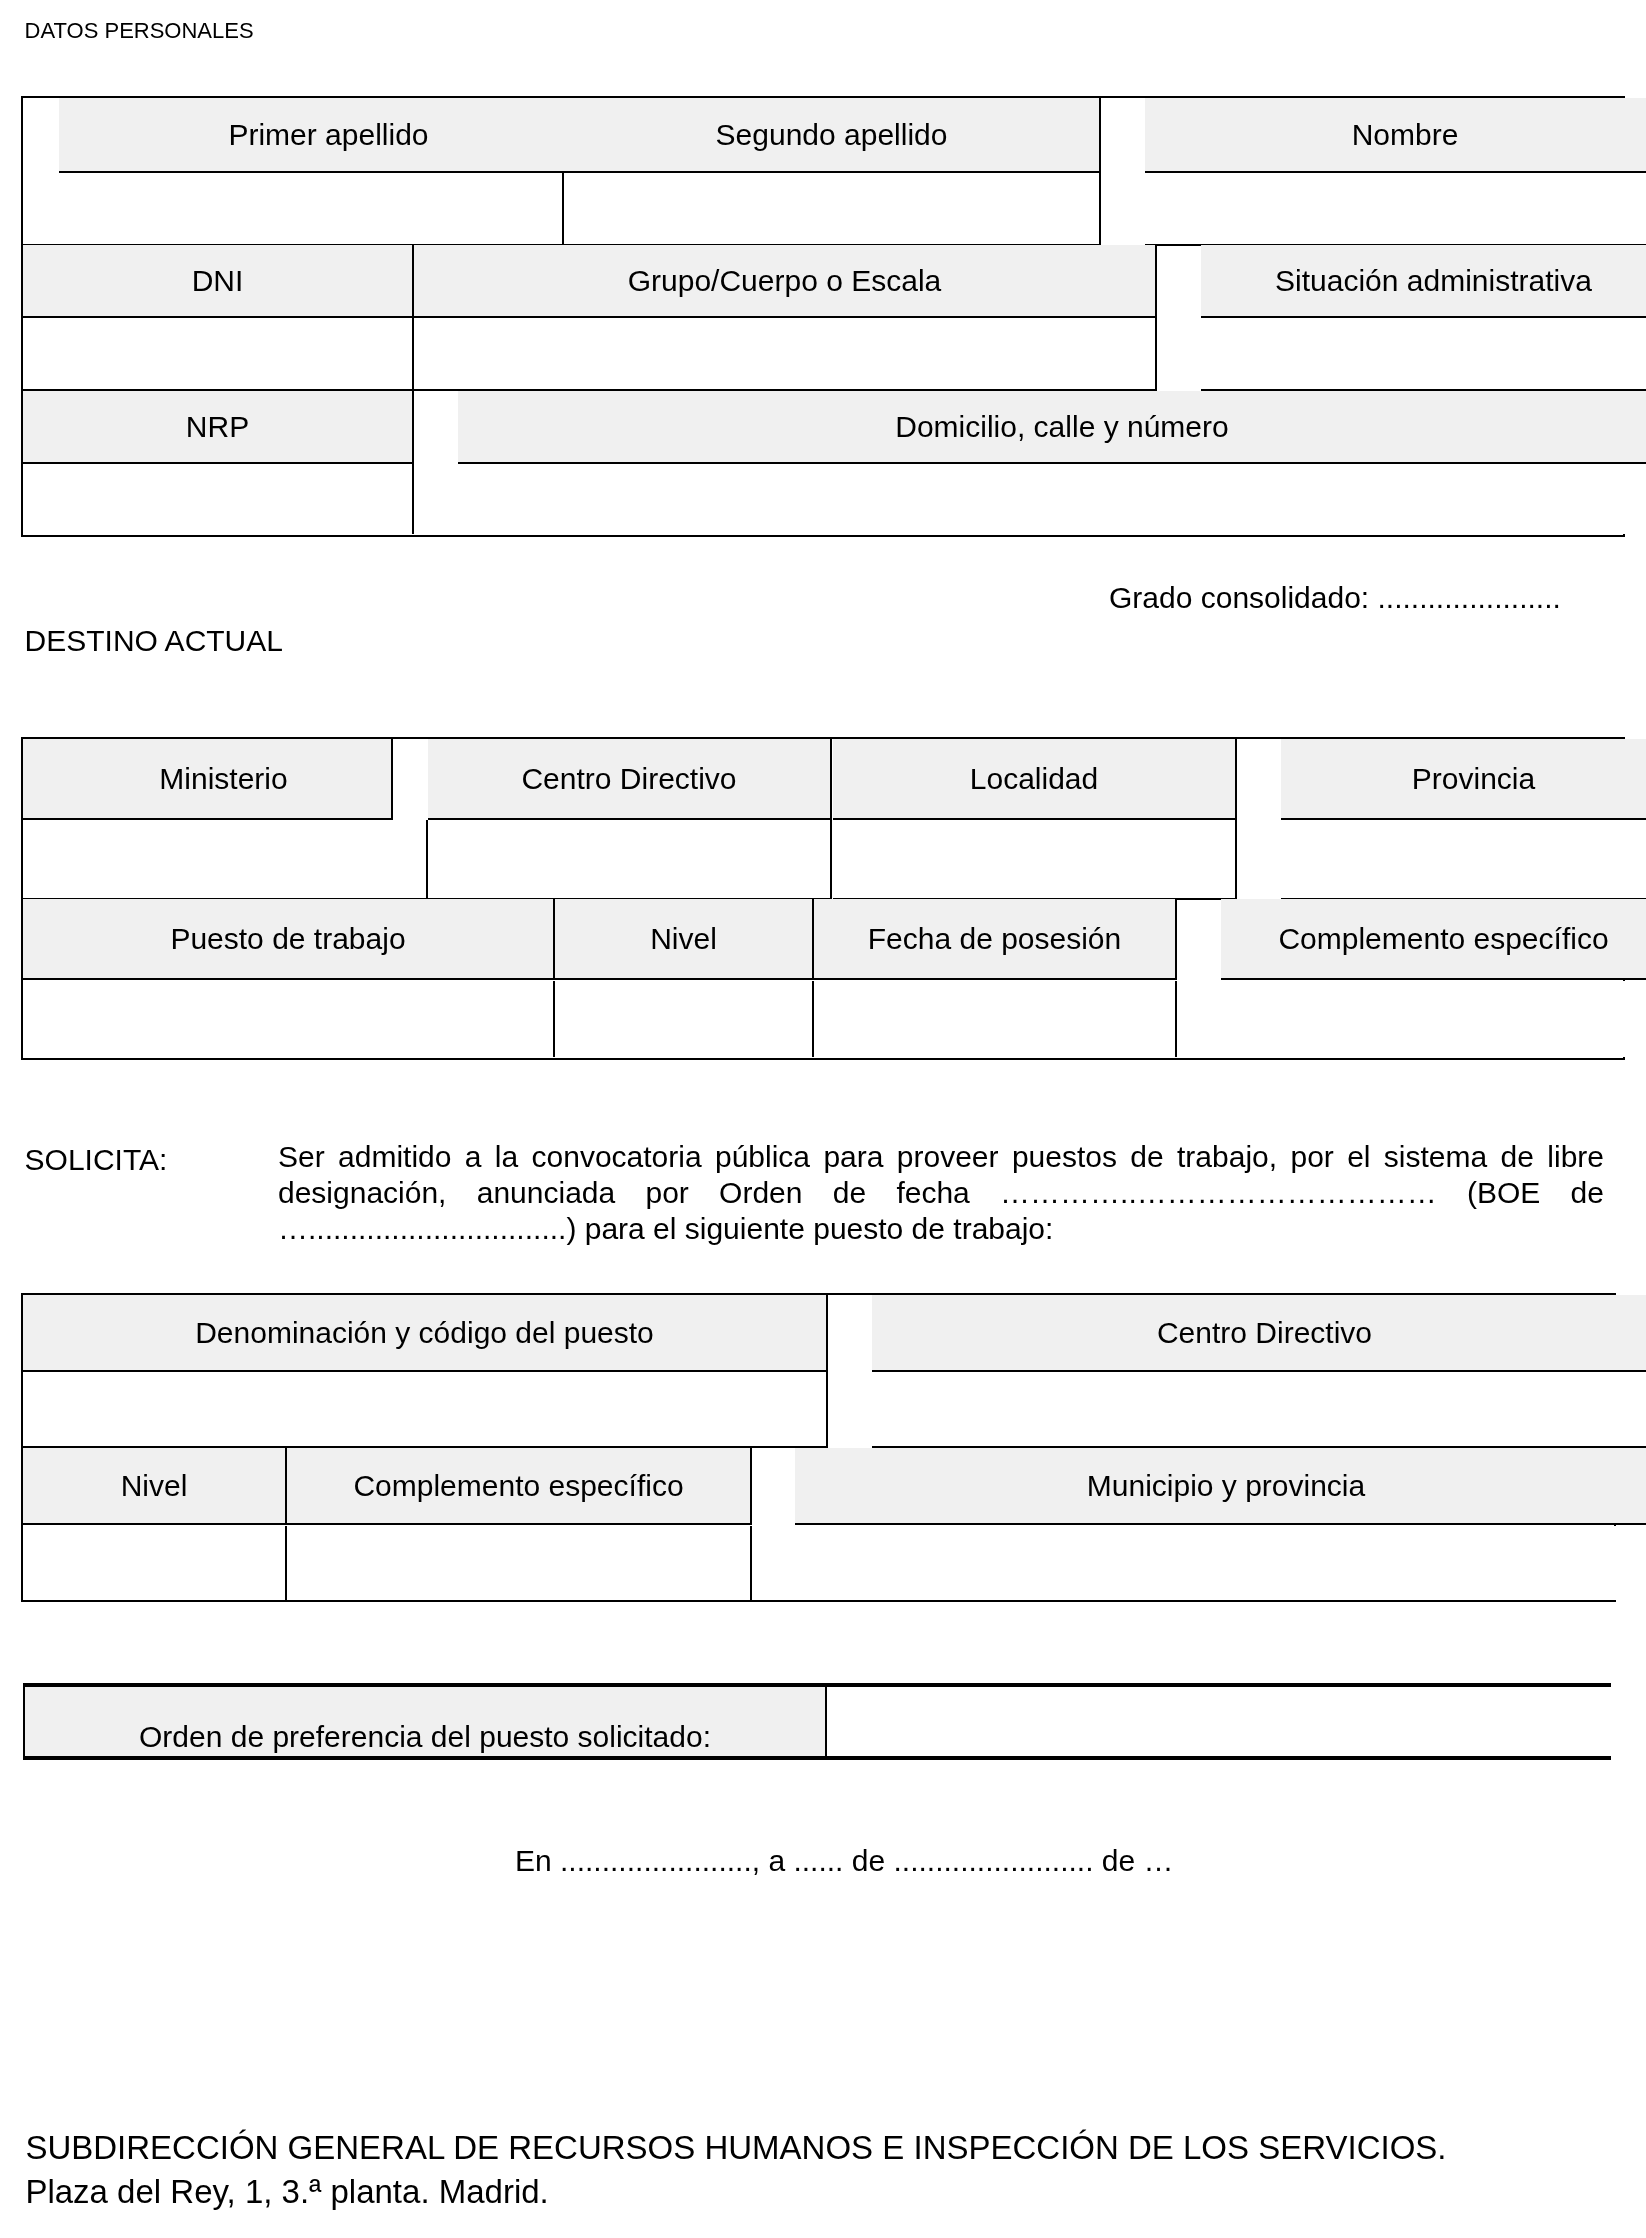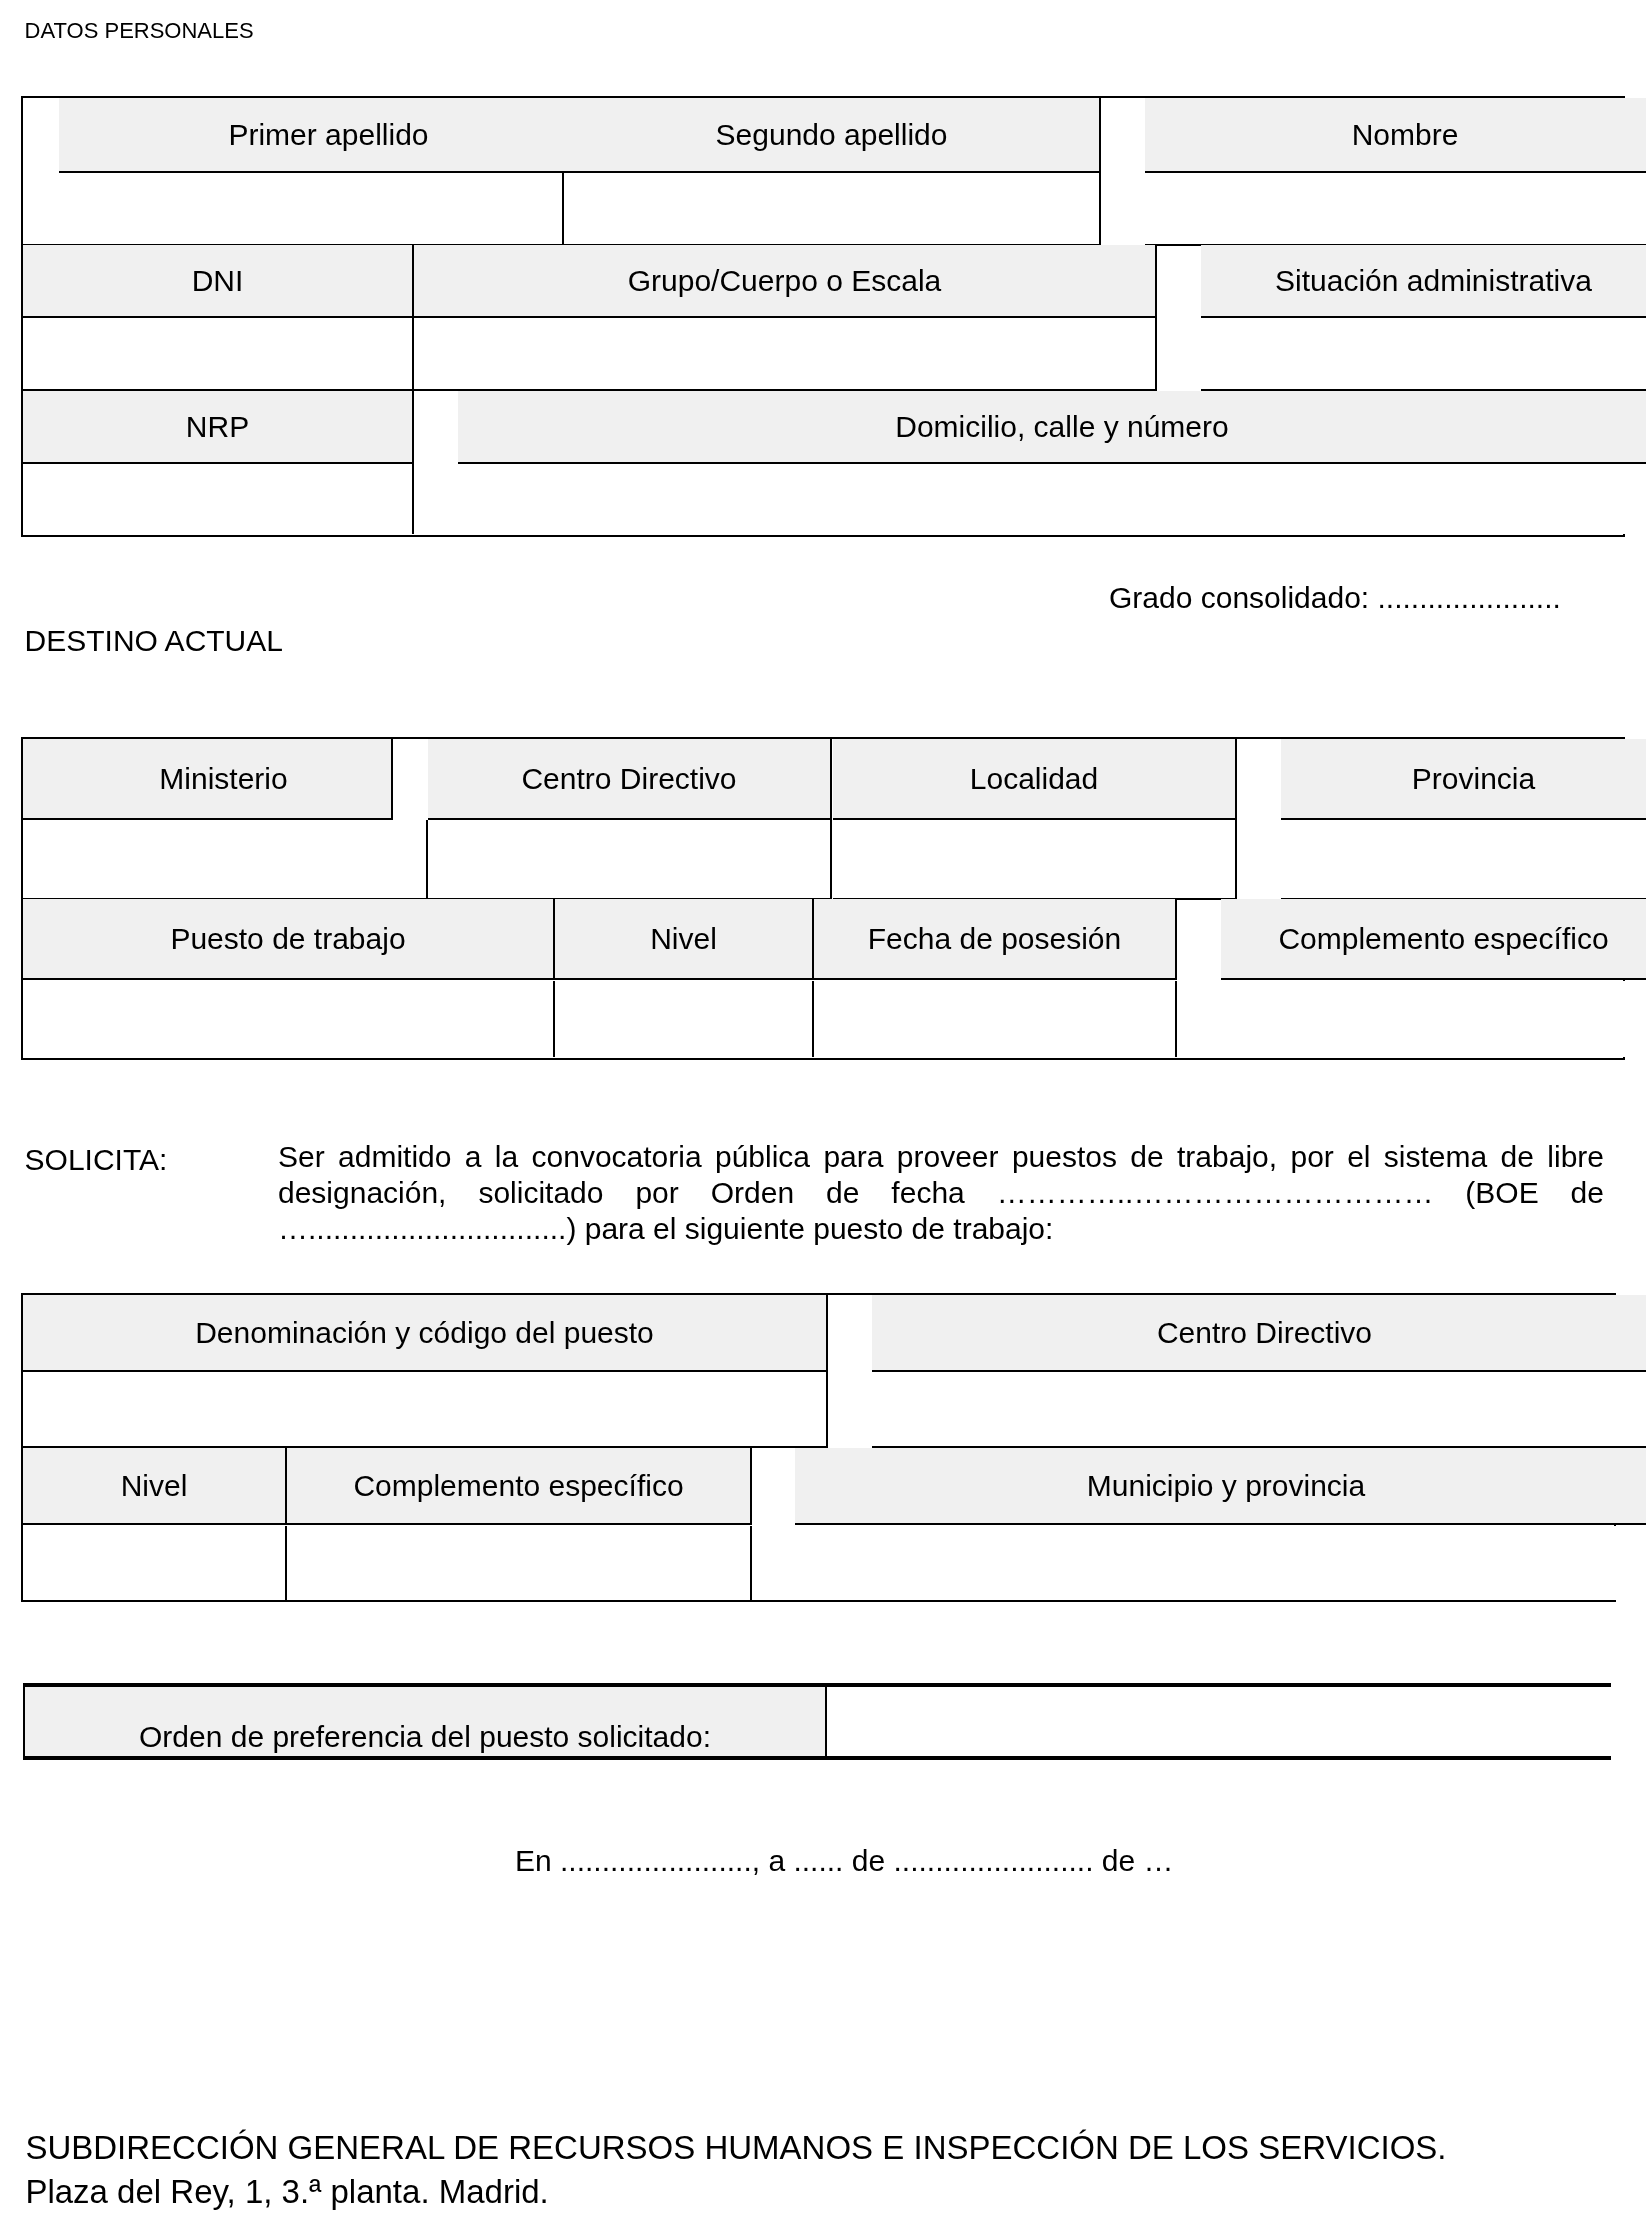--- a/index.html
+++ b/index.html
@@ -70,21 +70,21 @@
 
   <div class="cell val noB" style="left:0; top:242px; width:532px; height:76px;"></div>
   <div class="cell val noB" style="left:532px; top:242px; width:259px; height:76px;"></div>
   <div class="cell val noB" style="left:791px; top:242px; width:363px; height:76px;"></div>
   <div class="cell val noR noB" style="left:1154px; top:242px; width:445px; height:76px;"></div>
 </div>
 
 <div class="txt" style="left:24.6px; top:1145px;">SOLICITA:</div>
 <div class="para" style="top:1139px;">
   <span class="justify-line">Ser admitido a la convocatoria pública para proveer puestos de trabajo, por el sistema de libre</span>
-  <span class="justify-line">designación, solicitado por Orden de fecha …………..………………………… (BOE de</span>
+  <span class="justify-line">designación, anunciada por Orden de fecha …………..………………………… (BOE de</span>
   <span>…...............................) para el siguiente puesto de trabajo:</span>
 </div>
 
 <div class="tbl" style="left:21px; top:1293px; width:1595px; height:309px;">
   <div class="cell hdr" style="left:0; top:0; width:805px; height:77px;">Denominación y código del puesto</div>
   <div class="cell hdr noR" style="left:805px; top:0; width:785px; height:77px;">Centro Directivo</div>
 
   <div class="cell val" style="left:0; top:77px; width:805px; height:76px;"></div>
   <div class="cell val noR" style="left:805px; top:77px; width:785px; height:76px;"></div>
 

